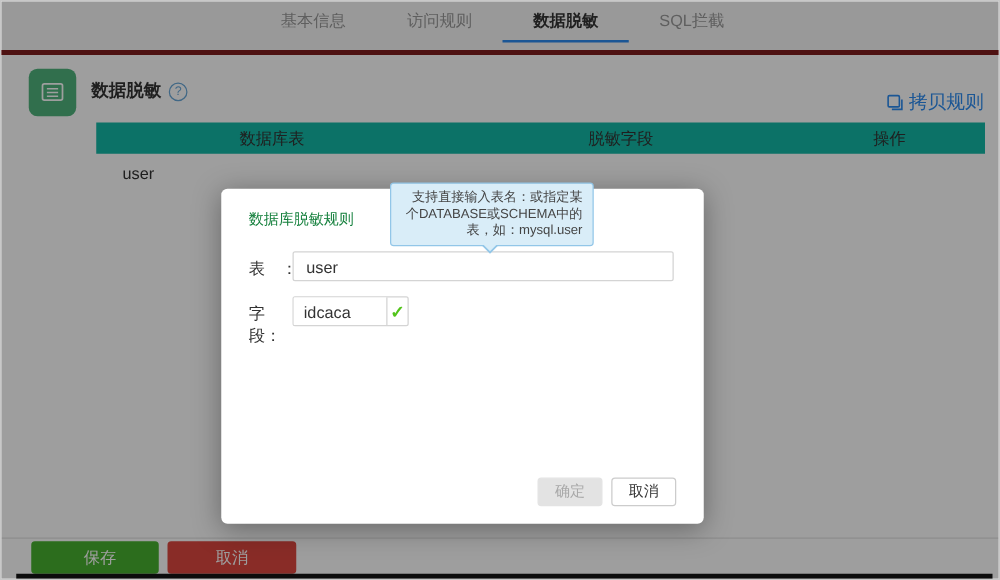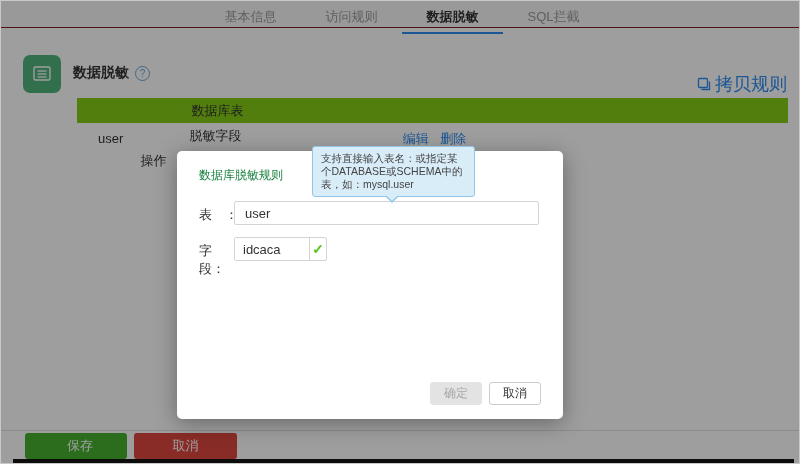--- a/index.html
+++ b/index.html
@@ -1,44 +1,44 @@
 <!DOCTYPE html>
 <html><head>
 <meta charset="utf-8">
 <style>
   * { margin:0; padding:0; box-sizing:border-box; }
   body { font-family:"Liberation Sans", sans-serif; background:#fff; }
   .screen { position:relative; width:800px; height:464px; background:#fff;
             border:1px solid #c8c8c8; overflow:hidden; }
 
   
-  .tabbar { position:absolute; top:0; left:0; right:0; height:27px; background:#f7f7f7;
-            border-bottom:1px solid #7f1d1d; display:flex; padding-left:199px; }
+  .tabbar { position:absolute; top:0; left:0; right:0; height:43px; background:#f7f7f7;
+            border-bottom:4px solid #7f1d1d; display:flex; padding-left:199px; }
   .tab { width:101px; text-align:center; line-height:31px; font-size:13px; color:#999;
          cursor:pointer; height:33px; }
   .tab.active { color:#333; font-weight:bold; border-bottom:2px solid #2d8cf0; }
 
   
   .section-icon { position:absolute; left:22px; top:54px; width:38px; height:38px;
                   border-radius:7px; background:#4fb47c; display:flex;
                   align-items:center; justify-content:center; }
   .section-title { position:absolute; left:72px; top:63px; font-size:14px; color:#333;
                    font-weight:bold; display:flex; align-items:center; gap:6px; }
   .help-circle { display:inline-flex; width:15px; height:15px; border:1px solid #6aa8d8;
                  border-radius:50%; color:#6aa8d8; font-size:10px; font-weight:normal;
                  align-items:center; justify-content:center; }
 
   
   .toolbar { position:absolute; right:12px; top:71px; display:flex; gap:9px;
-             font-size:18px; color:#2d8cf0; align-items:center; }
+             font-size:15px; color:#2d8cf0; align-items:center; }
   .tool-link { display:flex; align-items:center; gap:4px; cursor:pointer; }
 
   
   .table { position:absolute; left:76px; top:97px; width:711px; font-size:13px; }
-  .thead { display:flex; background:#84cc16; height:25px; line-height:25px; color:#333;flex-direction:column; }
+  .thead { display:flex; background:#14b8a6; height:25px; line-height:25px; color:#333; }
   .th1 { width:281px; text-align:center; }
   .th2 { width:277px; text-align:center; }
   .th3 { width:153px; text-align:center; }
   .trow { display:flex; height:31px; line-height:31px; color:#333; }
   .td1 { width:281px; padding-left:21px; }
   .td2 { width:277px; padding-left:20px; }
   .td3 { width:153px; text-align:center; }
   .td3 a { color:#2d8cf0; text-decoration:none; margin:0 4px; cursor:pointer; }
 
   
@@ -72,21 +72,21 @@
   .modal-btns { position:absolute; right:22px; bottom:14px; display:flex; gap:7px; }
   .btn-ok { width:52px; height:23px; background:#e3e3e3; border:1px solid #e3e3e3;
             color:#a8a8a8; border-radius:3px; font-size:12px; font-family:inherit; }
   .btn-cancel { width:52px; height:23px; background:#fff; border:1px solid #ccc;
                 color:#333; border-radius:3px; font-size:12px; font-family:inherit; cursor:pointer; }
 
   
   .tooltip { position:absolute; left:311px; top:145px; width:163px; z-index:30;
              background:#d9edf8; border:1px solid #92c6e8; border-radius:3px;
              padding:5px 8px; font-size:10.5px; line-height:13px; color:#444;
-             word-break:break-all; }
+             word-break:break-all;text-align:right; }
   .tooltip::after { content:""; position:absolute; left:72px; bottom:-7px; width:0; height:0;
                     border-left:7px solid transparent; border-right:7px solid transparent;
                     border-top:7px solid #92c6e8; }
   .tooltip::before { content:""; position:absolute; left:73px; bottom:-5px; width:0; height:0;
                      border-left:6px solid transparent; border-right:6px solid transparent;
                      border-top:6px solid #d9edf8; z-index:1; }
 </style>
 </head>
 <body>
 
@@ -123,24 +123,20 @@
   </div>
 
   <div class="table">
     <div class="thead">
       <div class="th1">数据库表</div>
       <div class="th2">脱敏字段</div>
       <div class="th3">操作</div>
     </div>
     <div class="trow">
       <div class="td1">user</div>
-      <div class="td3">
-        <a>编辑</a>
-        <a>删除</a>
-      </div>
     </div>
   </div>
 
   <div class="footer-line"></div>
   <button class="btn-main btn-save">保存</button>
   <button class="btn-main btn-cancel-main">取消</button>
   <div class="bottom-strip"></div>
 
   <div class="overlay"></div>
 

